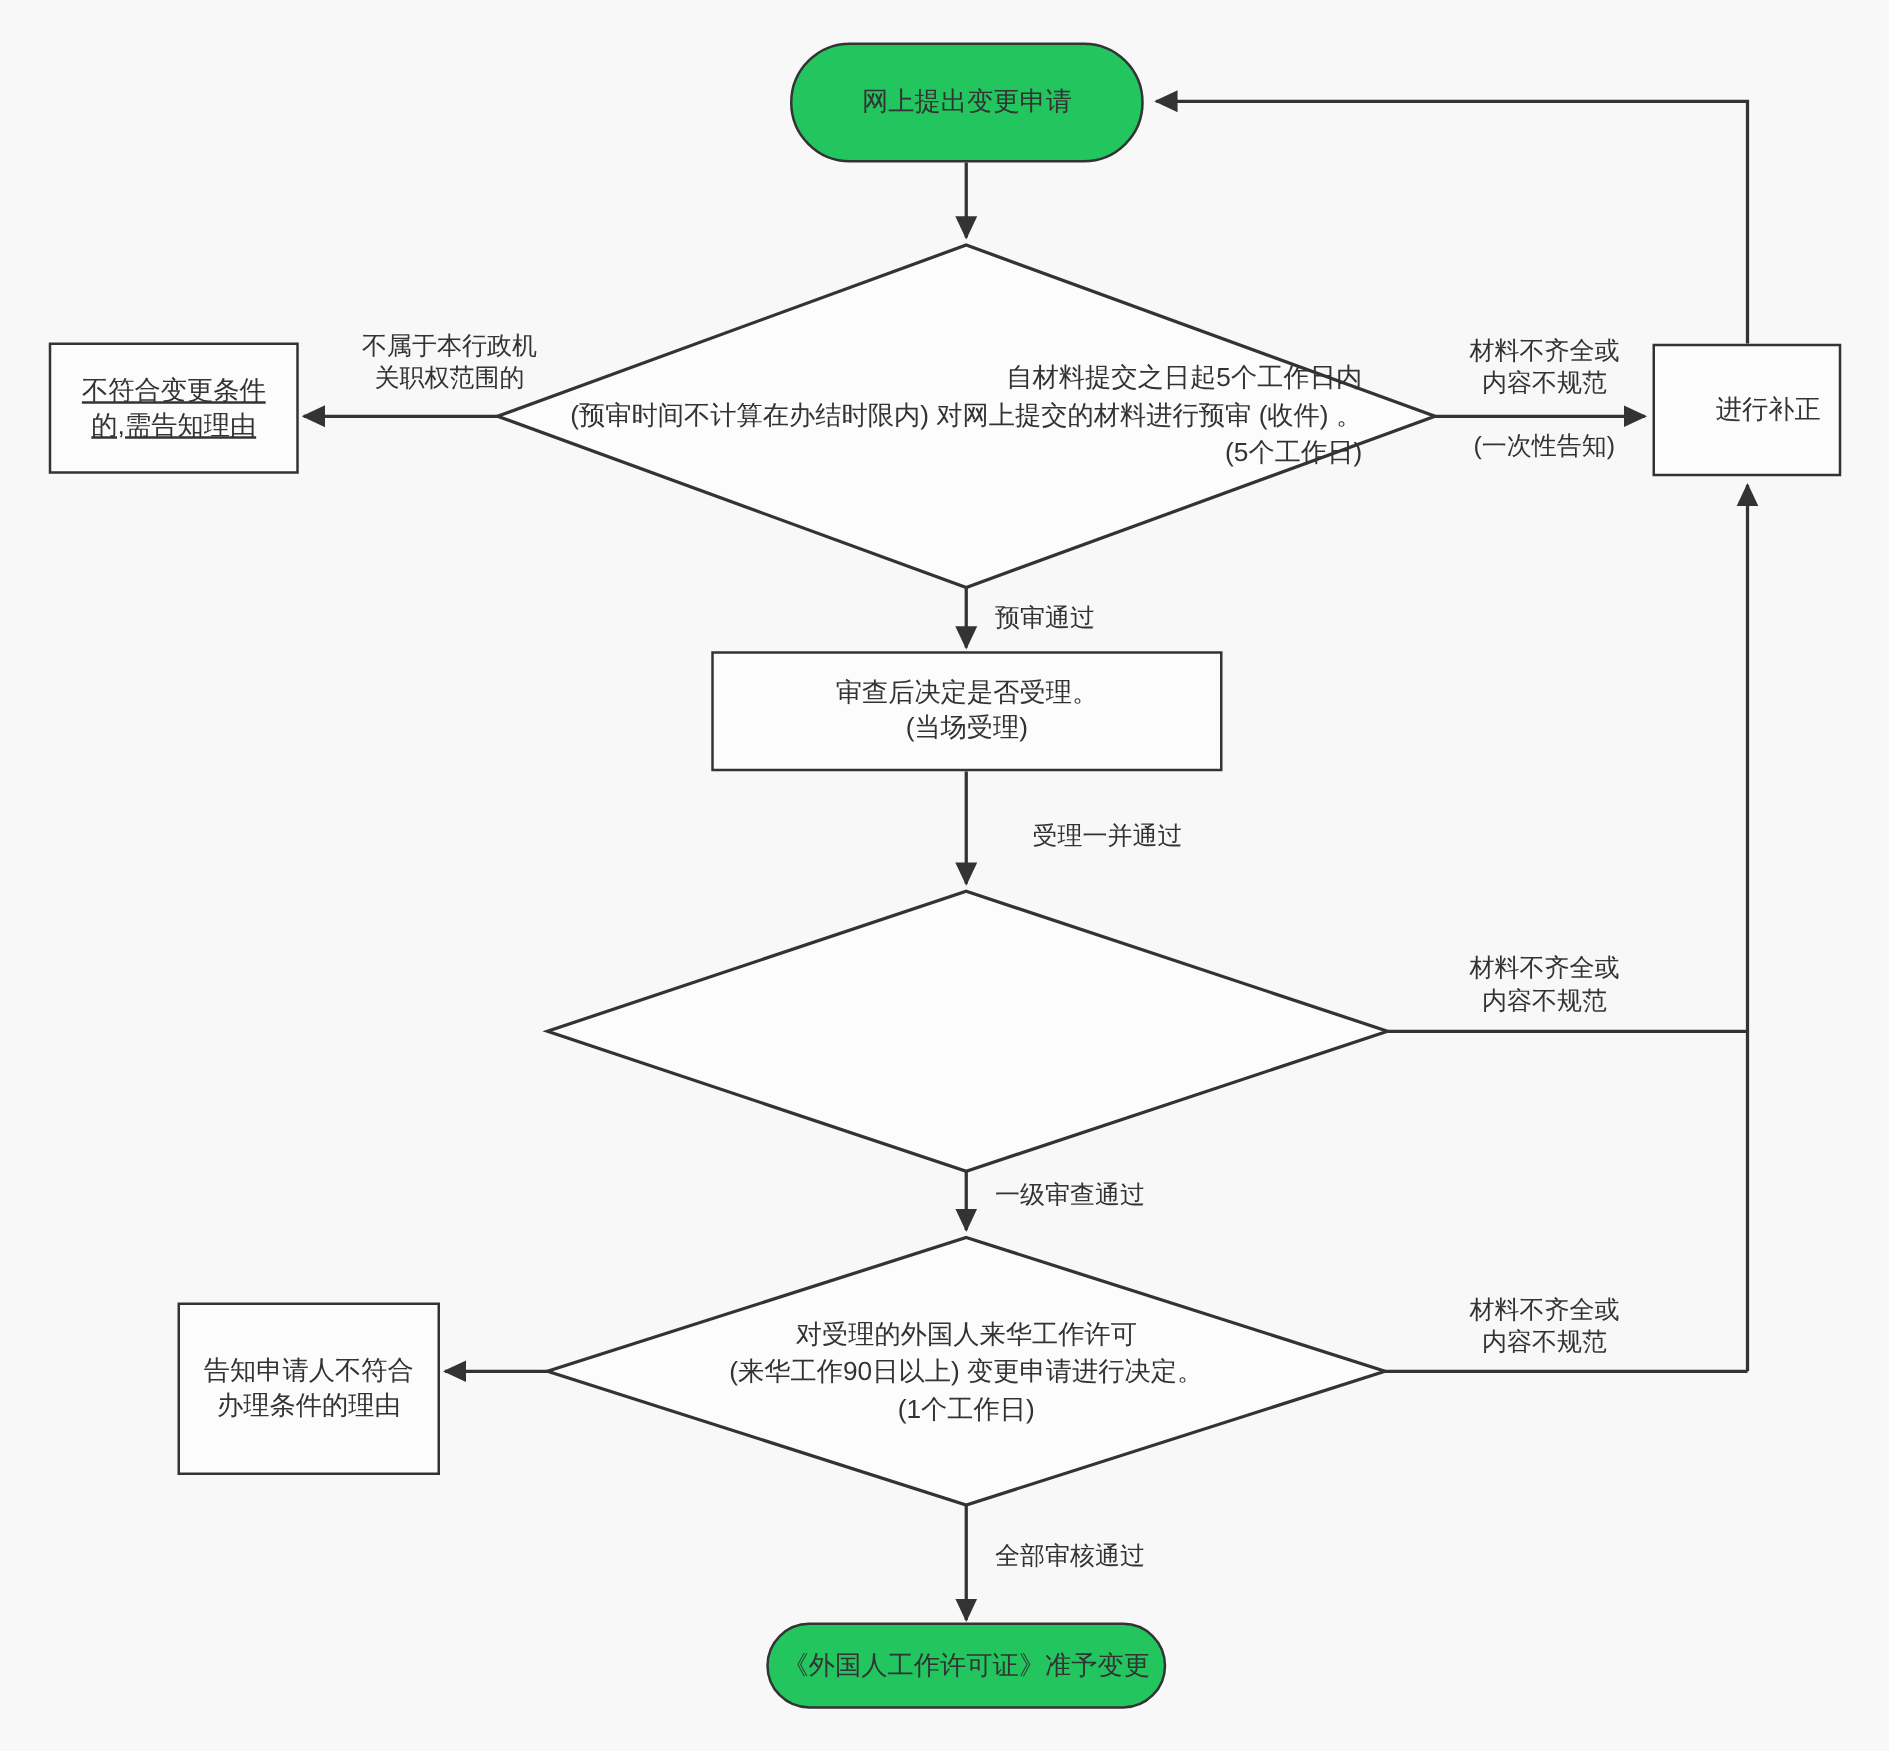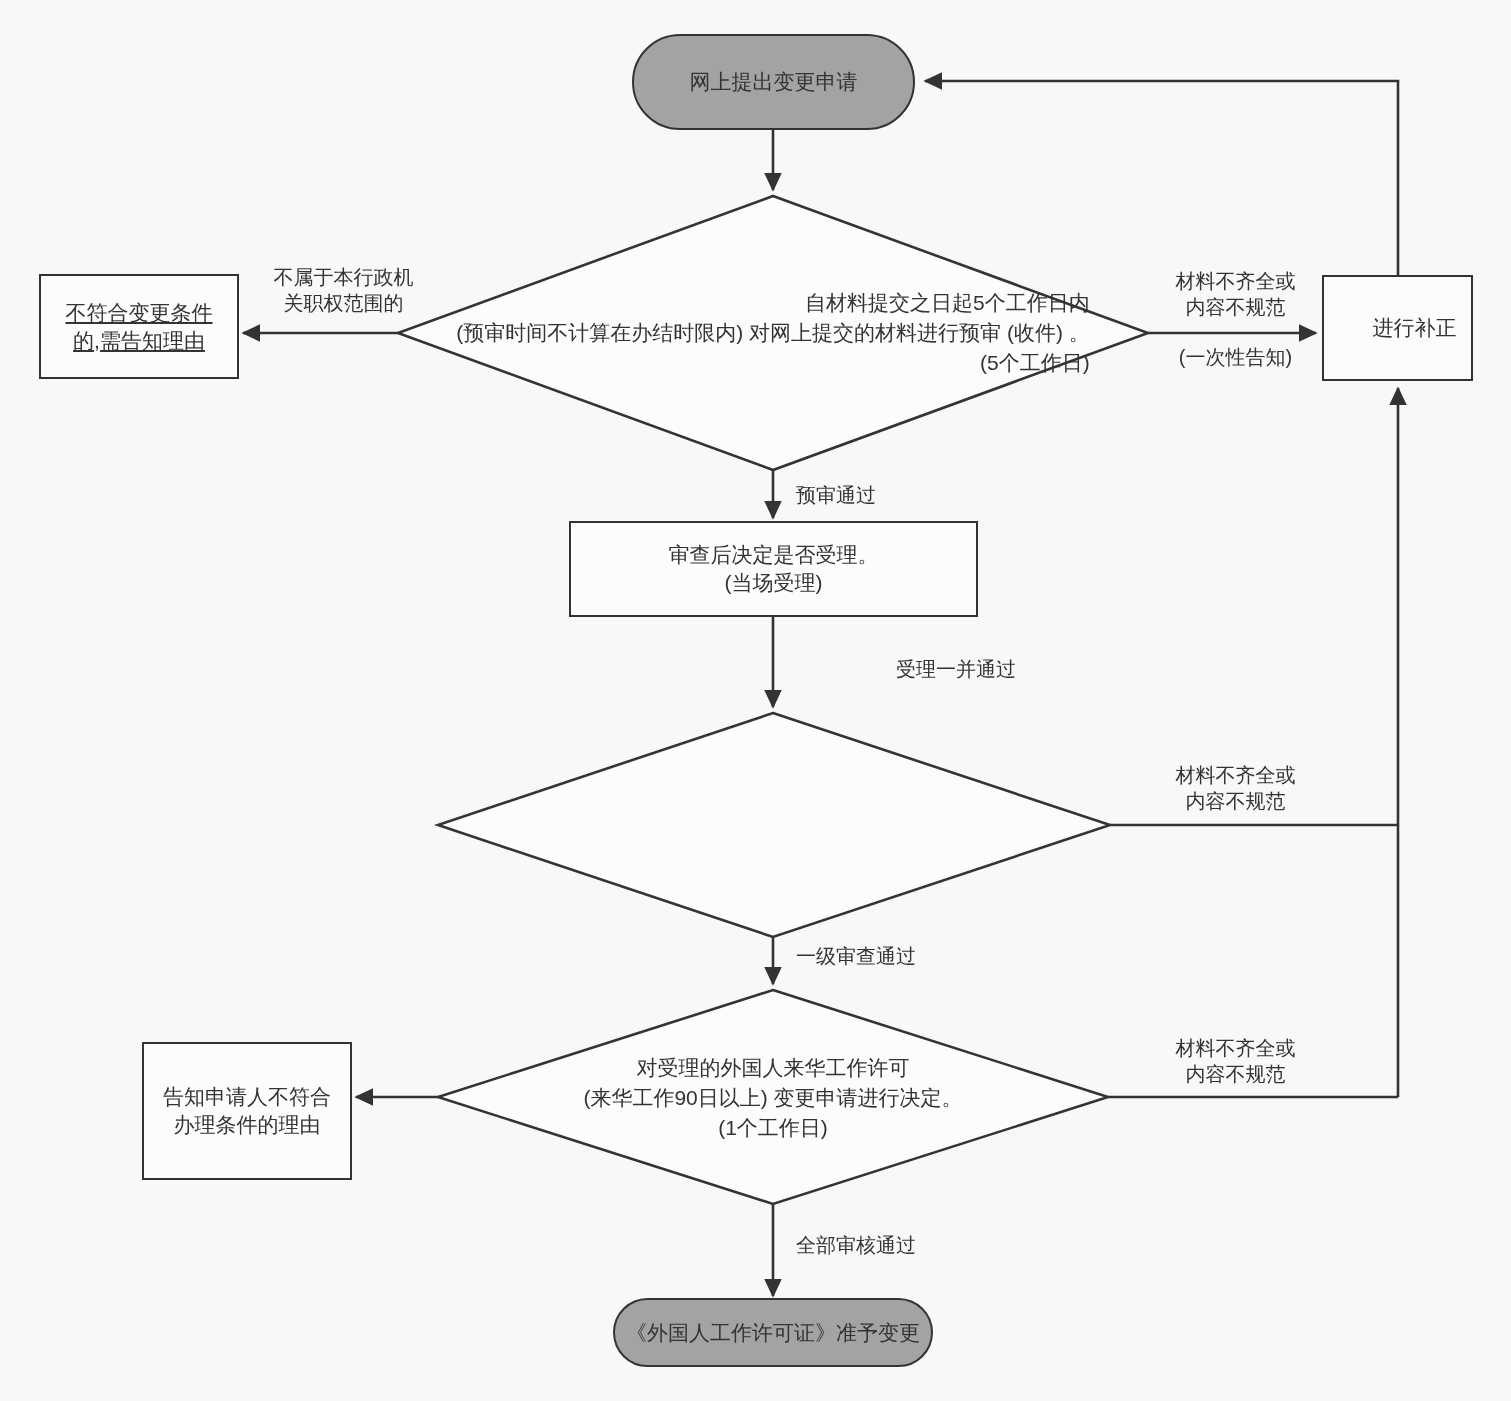--- a/index.html
+++ b/index.html
@@ -30,21 +30,21 @@
     position: absolute;
     box-sizing: border-box;
     display: flex;
     align-items: center;
     justify-content: center;
     text-align: center;
     color: #333333;
     line-height: 1.32;
   }
   .node-stadium {
-    background: #a3a3a3;
+    background: #22c55e;
     border: 2.5px solid #333333;
     border-radius: 48px;
     font-size: 21px;
   }
   .node-rect {
     background: #fcfcfc;
     border: 2.5px solid #333333;
     font-size: 21px;
   }
   .node-diamond-label {
@@ -156,31 +156,31 @@
     <div>
       <div>告知申请人不符合</div>
       <div>办理条件的理由</div>
     </div>
   </div>
 
   <div class="node node-stadium" style="left:613px; top:1298px; width:320px; height:69px;">
     <span>《外国人工作许可证》准予变更</span>
   </div>
 
-  <div class="edge-label" style="left:261px; top:264px; width:165px; text-align:center;">不属于本行政机
+  <div class="edge-label" style="left:277px; top:264px; width:165px; text-align:center;">不属于本行政机
 关职权范围的</div>
 
   <div class="edge-label" style="left:1163px; top:268px; width:145px; text-align:center;">材料不齐全或
 内容不规范</div>
 
   <div class="edge-label" style="left:1163px; top:344px; width:145px; text-align:center;">(一次性告知)</div>
 
   <div class="edge-label" style="left:796px; top:482px; width:160px; text-align:left;">预审通过</div>
 
-  <div class="edge-label" style="left:796px; top:656px; width:180px; text-align:right;margin-left:40px;">受理一并通过</div>
+  <div class="edge-label" style="left:796px; top:656px; width:180px; text-align:center;">受理一并通过</div>
 
   <div class="edge-label" style="left:1163px; top:762px; width:145px; text-align:center;">材料不齐全或
 内容不规范</div>
 
   <div class="edge-label" style="left:796px; top:943px; width:180px; text-align:left;">一级审查通过</div>
 
   <div class="edge-label" style="left:1163px; top:1035px; width:145px; text-align:center;">材料不齐全或
 内容不规范</div>
 
   <div class="edge-label" style="left:796px; top:1232px; width:180px; text-align:left;">全部审核通过</div>

